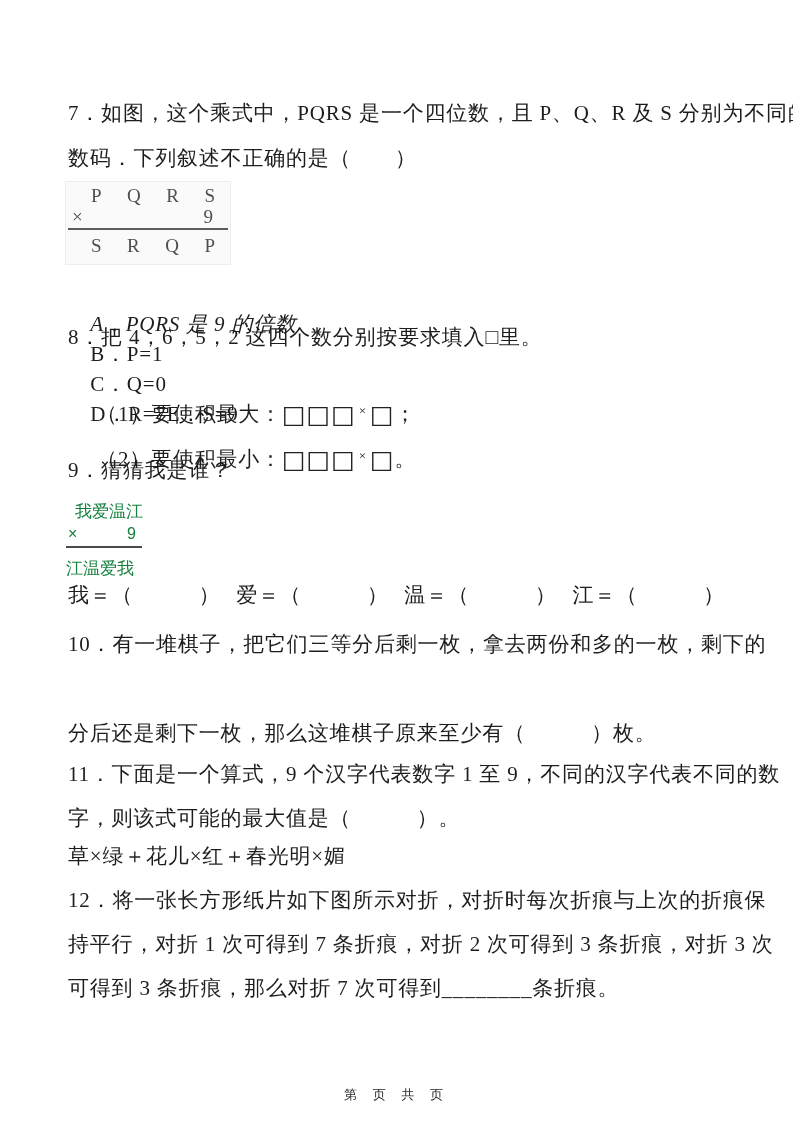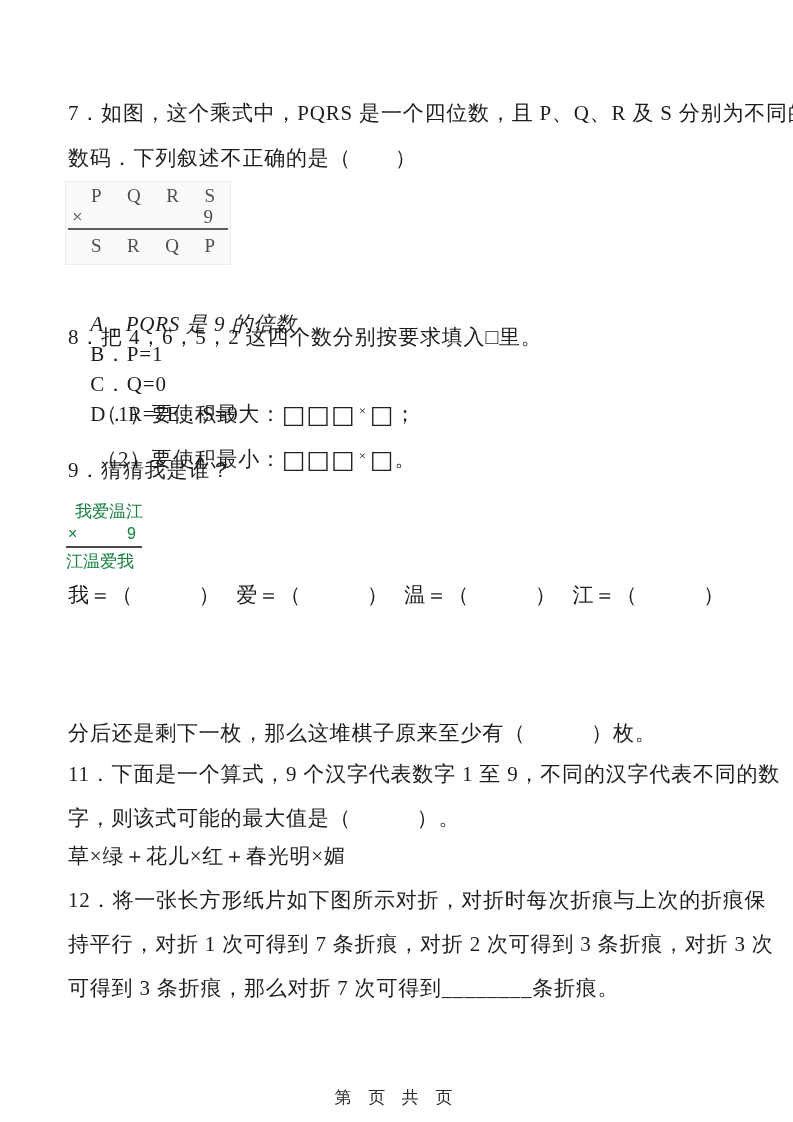--- a/index.html
+++ b/index.html
@@ -72,21 +72,21 @@
     position: absolute;
     left: 66px;
     top: 500px;
     width: 76px;
     color: #15803d;
     font-family: "Liberation Sans", "DejaVu Sans", sans-serif;
     letter-spacing: 0;
   }
   .vm-top { padding-left: 9px; font-size: 17px; height: 24px; line-height: 24px; white-space: pre; }
   .vm-mid { display: flex; justify-content: space-between; padding: 0 6px 2px 2px; border-bottom: 2px solid #4a4a4a; height: 20px; line-height: 20px; font-size: 16px; }
-  .vm-bot { padding-top: 3px; font-size: 17px; line-height: 22px; white-space: pre; }
+  .vm-bot { padding-top: 10px; font-size: 17px; line-height: 22px; white-space: pre; }
 
   
   .sq {
     font-family: "DejaVu Sans", sans-serif;
     font-size: 25px;
     letter-spacing: 1px;
     vertical-align: -2px;
     color: #222222;
   }
   .small-times {
@@ -95,21 +95,21 @@
     margin: 0 3px;
     color: #222222;
   }
 
   .footer {
     position: absolute;
     top: 1086px;
     left: 0;
     width: 100%;
     text-align: center;
-    font-size: 17px;
+    font-size: 13px;
     letter-spacing: 6px;
     color: #2b2b2b;
     font-family: "Liberation Sans", "DejaVu Sans", sans-serif;
   }
 </style>
 </head>
 <body>
 
 <div class="page">
 
@@ -162,20 +162,21 @@
     <div class="vm-bot">江温爱我</div>
   </div>
 
   <div class="l blanksrow">
     <span>我＝（　　　）</span>
     <span>爱＝（　　　）</span>
     <span>温＝（　　　）</span>
     <span>江＝（　　　）</span>
   </div>
 
+  <div class="l q10l1">10．有一堆棋子，把它们三等分后剩一枚，拿去两份和多的一枚，剩下的</div>
   <div class="l q10l3">分后还是剩下一枚，那么这堆棋子原来至少有（　　　）枚。</div>
 
   <div class="l q11l1">11．下面是一个算式，9 个汉字代表数字 1 至 9，不同的汉字代表不同的数</div>
   <div class="l q11l2">字，则该式可能的最大值是（　　　）。</div>
   <div class="l q11l3">草×绿＋花儿×红＋春光明×媚</div>
 
   <div class="l q12l1">12．将一张长方形纸片如下图所示对折，对折时每次折痕与上次的折痕保</div>
   <div class="l q12l2">持平行，对折 1 次可得到 7 条折痕，对折 2 次可得到 3 条折痕，对折 3 次</div>
   <div class="l q12l3">可得到 3 条折痕，那么对折 7 次可得到________条折痕。</div>
 

